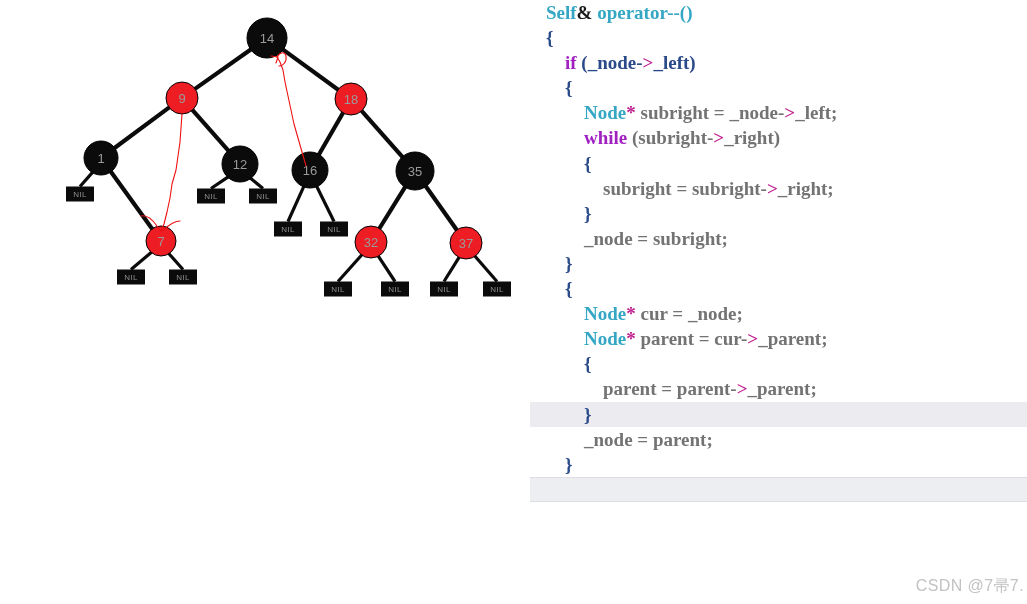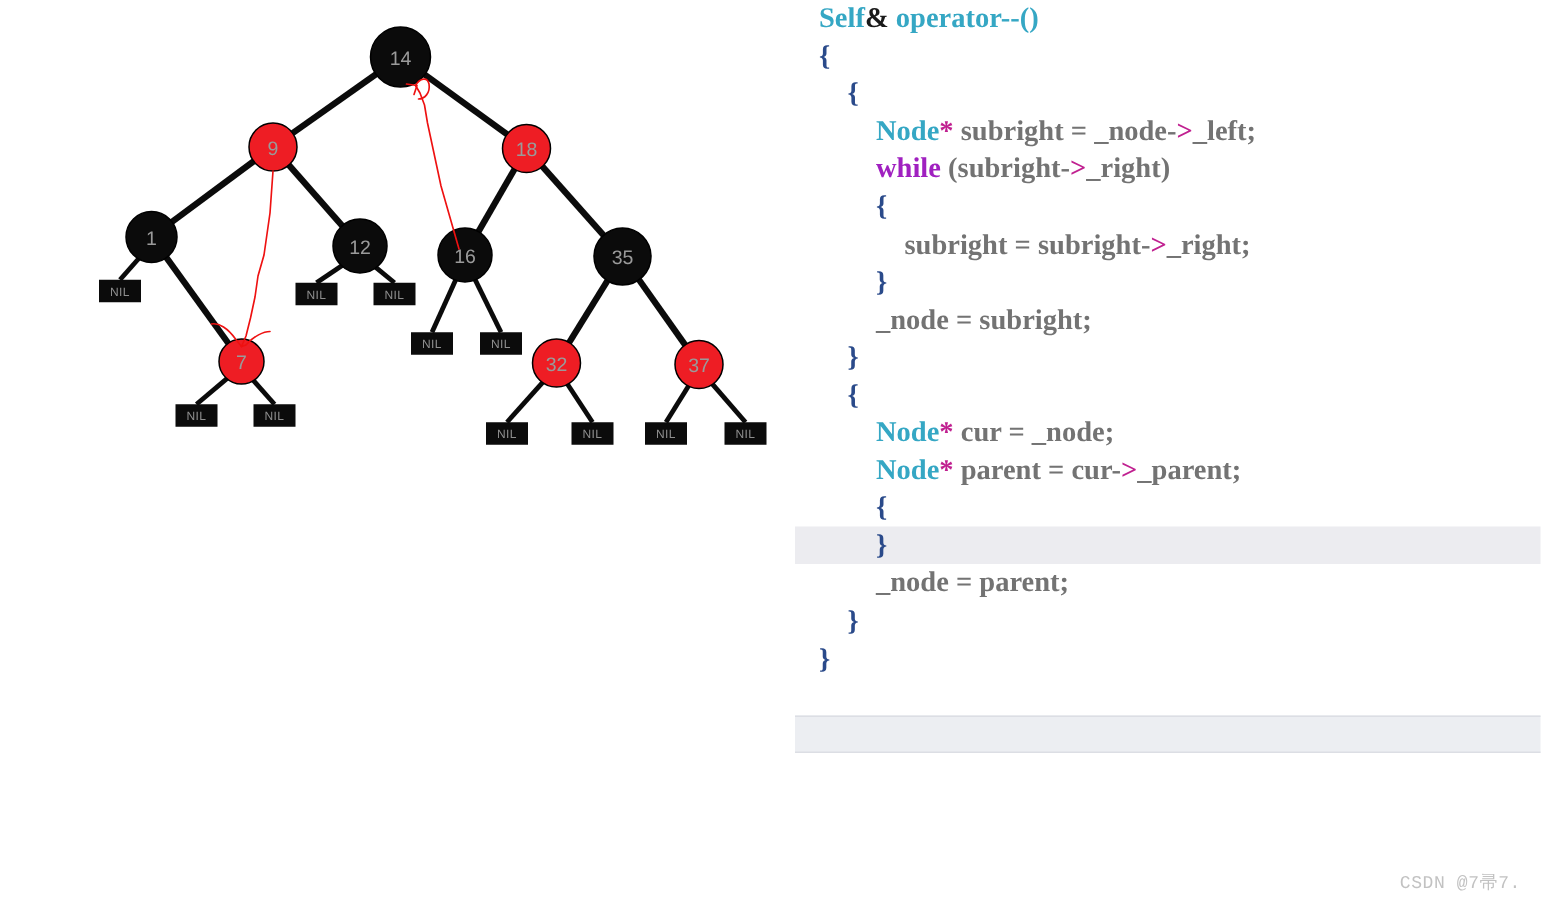--- a/index.html
+++ b/index.html
@@ -85,24 +85,24 @@
     width: 497px;
     background: #eceef2;
     border-top: 1px solid #dcdee4;
     border-bottom: 1px solid #dcdee4;
     box-sizing: border-box;
   }
 
   
   #watermark {
     position: absolute;
-    right: 13px;
+    right: 3px;
     bottom: 7px;
-    font-family: Liberation Mono, monospace;
-    font-size: 12px;
+    font-family: Liberation Sans, sans-serif;
+    font-size: 16px;
     color: #c2c2c2;
     letter-spacing: 0.4px;
     white-space: pre;
   }
 </style>
 </head>
 <body>
 
 <div id="tree-panel">
   <svg id="tree-svg" width="530" height="604" viewBox="0 0 530 604">
@@ -183,32 +183,34 @@
       <path class="annot" d="M271,56 L278,57 L276,63"></path>
     </g>
   </svg>
 </div>
 
 <div id="code-panel">
 
   <div id="code-lines">
       <div class="code-line"><span></span><span class="tok-type">Self</span><span class="tok-pl">&amp; </span><span class="tok-type">operator</span><span class="tok-type">--()</span></div>
       <div class="code-line"><span></span><span class="tok-punc">{</span></div>
+      <div class="code-line"><span>    </span><span class="tok-kw">if</span><span class="tok-punc"> (_node-</span><span class="tok-op">&gt;</span><span class="tok-punc">_left)</span></div>
       <div class="code-line"><span>    </span><span class="tok-punc">{</span></div>
       <div class="code-line"><span>        </span><span class="tok-type">Node</span><span class="tok-op">*</span><span class="tok-id"> subright = _node-</span><span class="tok-op">&gt;</span><span class="tok-id">_left;</span></div>
       <div class="code-line"><span>        </span><span class="tok-kw">while</span><span class="tok-id"> (subright-</span><span class="tok-op">&gt;</span><span class="tok-id">_right)</span></div>
       <div class="code-line"><span>        </span><span class="tok-punc">{</span></div>
       <div class="code-line"><span>            </span><span class="tok-id">subright = subright-</span><span class="tok-op">&gt;</span><span class="tok-id">_right;</span></div>
       <div class="code-line"><span>        </span><span class="tok-punc">}</span></div>
       <div class="code-line"><span>        </span><span class="tok-id">_node = subright;</span></div>
       <div class="code-line"><span>    </span><span class="tok-punc">}</span></div>
       <div class="code-line"><span>    </span><span class="tok-punc">{</span></div>
       <div class="code-line"><span>        </span><span class="tok-type">Node</span><span class="tok-op">*</span><span class="tok-id"> cur = _node;</span></div>
       <div class="code-line"><span>        </span><span class="tok-type">Node</span><span class="tok-op">*</span><span class="tok-id"> parent = cur-</span><span class="tok-op">&gt;</span><span class="tok-id">_parent;</span></div>
       <div class="code-line"><span>        </span><span class="tok-punc">{</span></div>
+      <div class="code-line"><span>            </span><span class="tok-id">parent = parent-</span><span class="tok-op">&gt;</span><span class="tok-id">_parent;</span></div>
       <div class="code-line hl"><span>        </span><span class="tok-punc">}</span></div>
       <div class="code-line"><span>        </span><span class="tok-id">_node = parent;</span></div>
       <div class="code-line"><span>    </span><span class="tok-punc">}</span></div>
       <div class="code-line"><span></span><span class="tok-punc">}</span></div>
     </div>
 <div class="hl-band" style="top: 476.9px; height: 25.1px;"></div>
   </div>
 
 <div id="watermark">CSDN @7帚7.</div>
 

